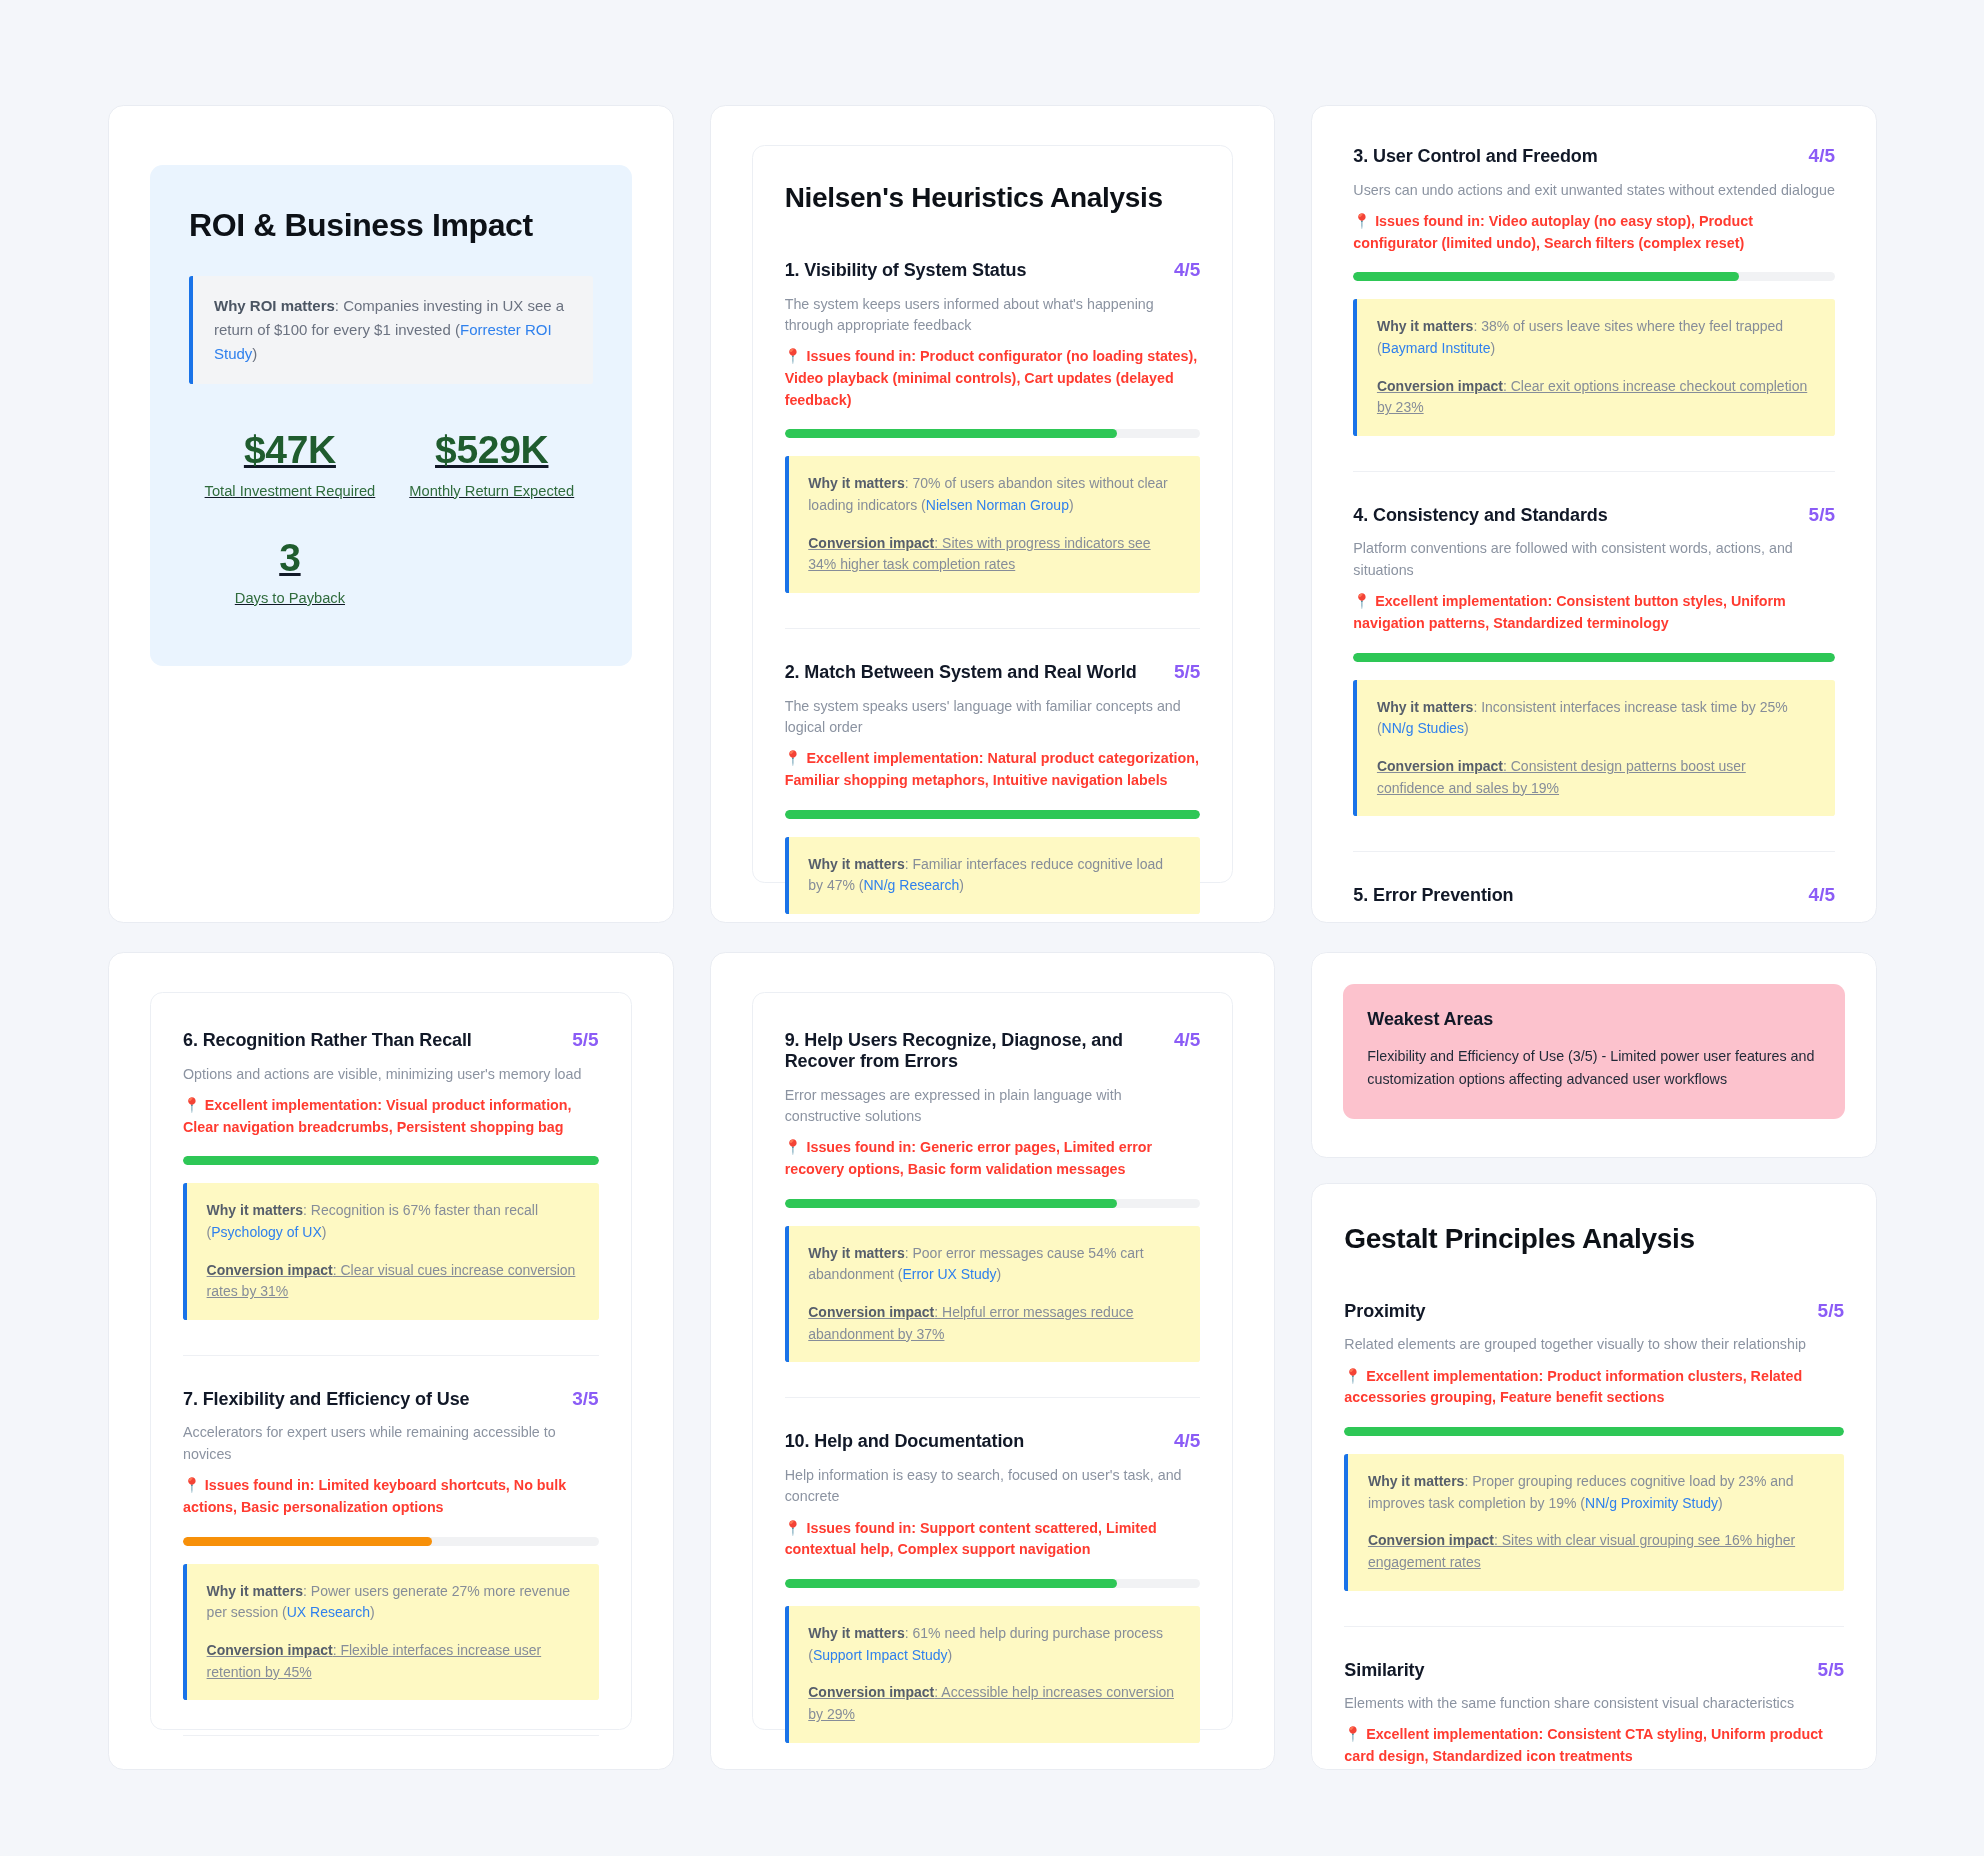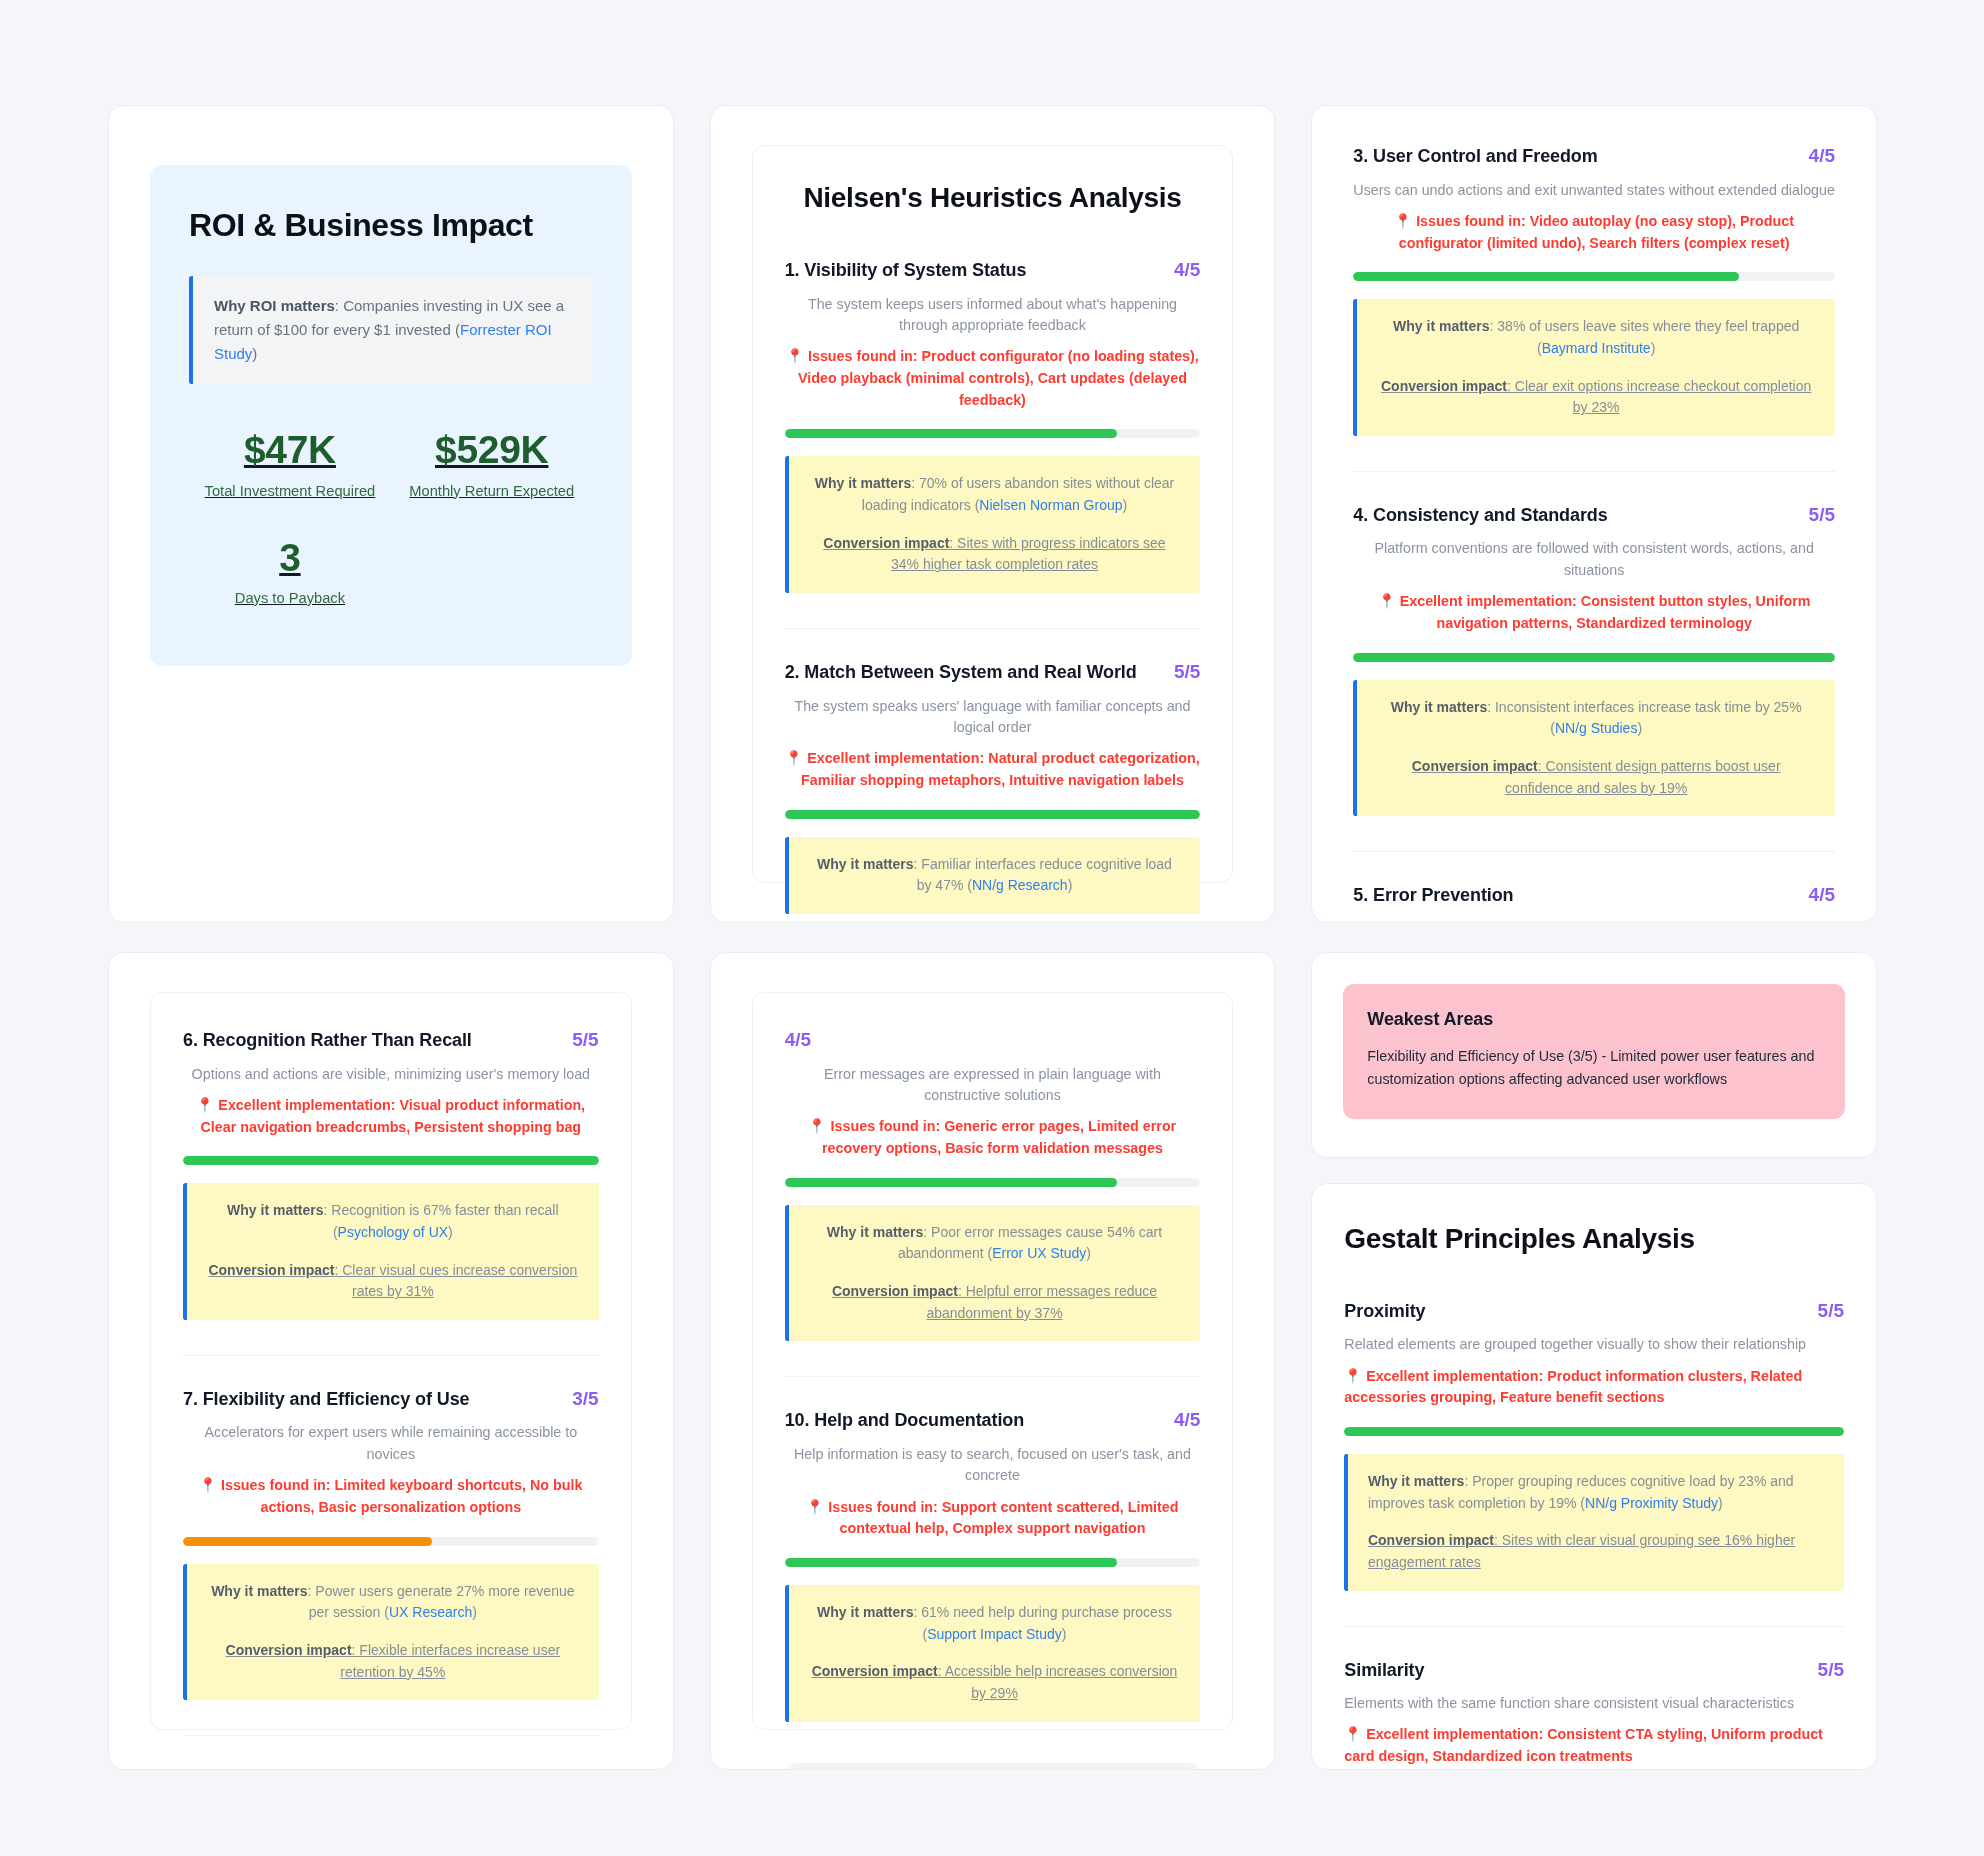--- a/index.html
+++ b/index.html
@@ -74,21 +74,20 @@
     font-size:14.7px;
     color:#2f6b3c;
   }
   
   .section-card{
     border:0.7px solid #eceff4;
     border-radius:12.6px;
     padding:36px 32px 42px 32px;
     flex:1;
     min-height:0;
-    text-align:center;
   }
   .section-card.flush{border:none;padding:0;}
   .section-title{
     font-size:28px;
     font-weight:700;
     letter-spacing:-0.3px;
     color:#0d1117;
     margin-bottom:45px;
   }
   
@@ -361,20 +360,21 @@
       </div>
 
     </div>
   </section>
 
   <section class="page-card">
     <div class="section-card">
 
       <div class="item">
         <div class="item-head">
+          <div class="item-name">9. Help Users Recognize, Diagnose, and Recover from Errors</div>
           <div class="item-score">4/5</div>
         </div>
         <div class="item-desc">Error messages are expressed in plain language with constructive solutions</div>
         <div class="item-findings"><span class="pin">📍</span> <span>Issues found in: Generic error pages, Limited error recovery options, Basic form validation messages</span></div>
         <div class="bar">
             <div class="bar-fill" style="width:80%"></div>
           </div>
         <div class="note">
           <div class="note-row"><b>Why it matters</b><span>: Poor error messages cause 54% cart abandonment (</span><a class="lnk">Error UX Study</a><span>)</span></div>
           <div class="note-row"><b>Conversion impact</b><span>: Helpful error messages reduce abandonment by 37%</span></div>

